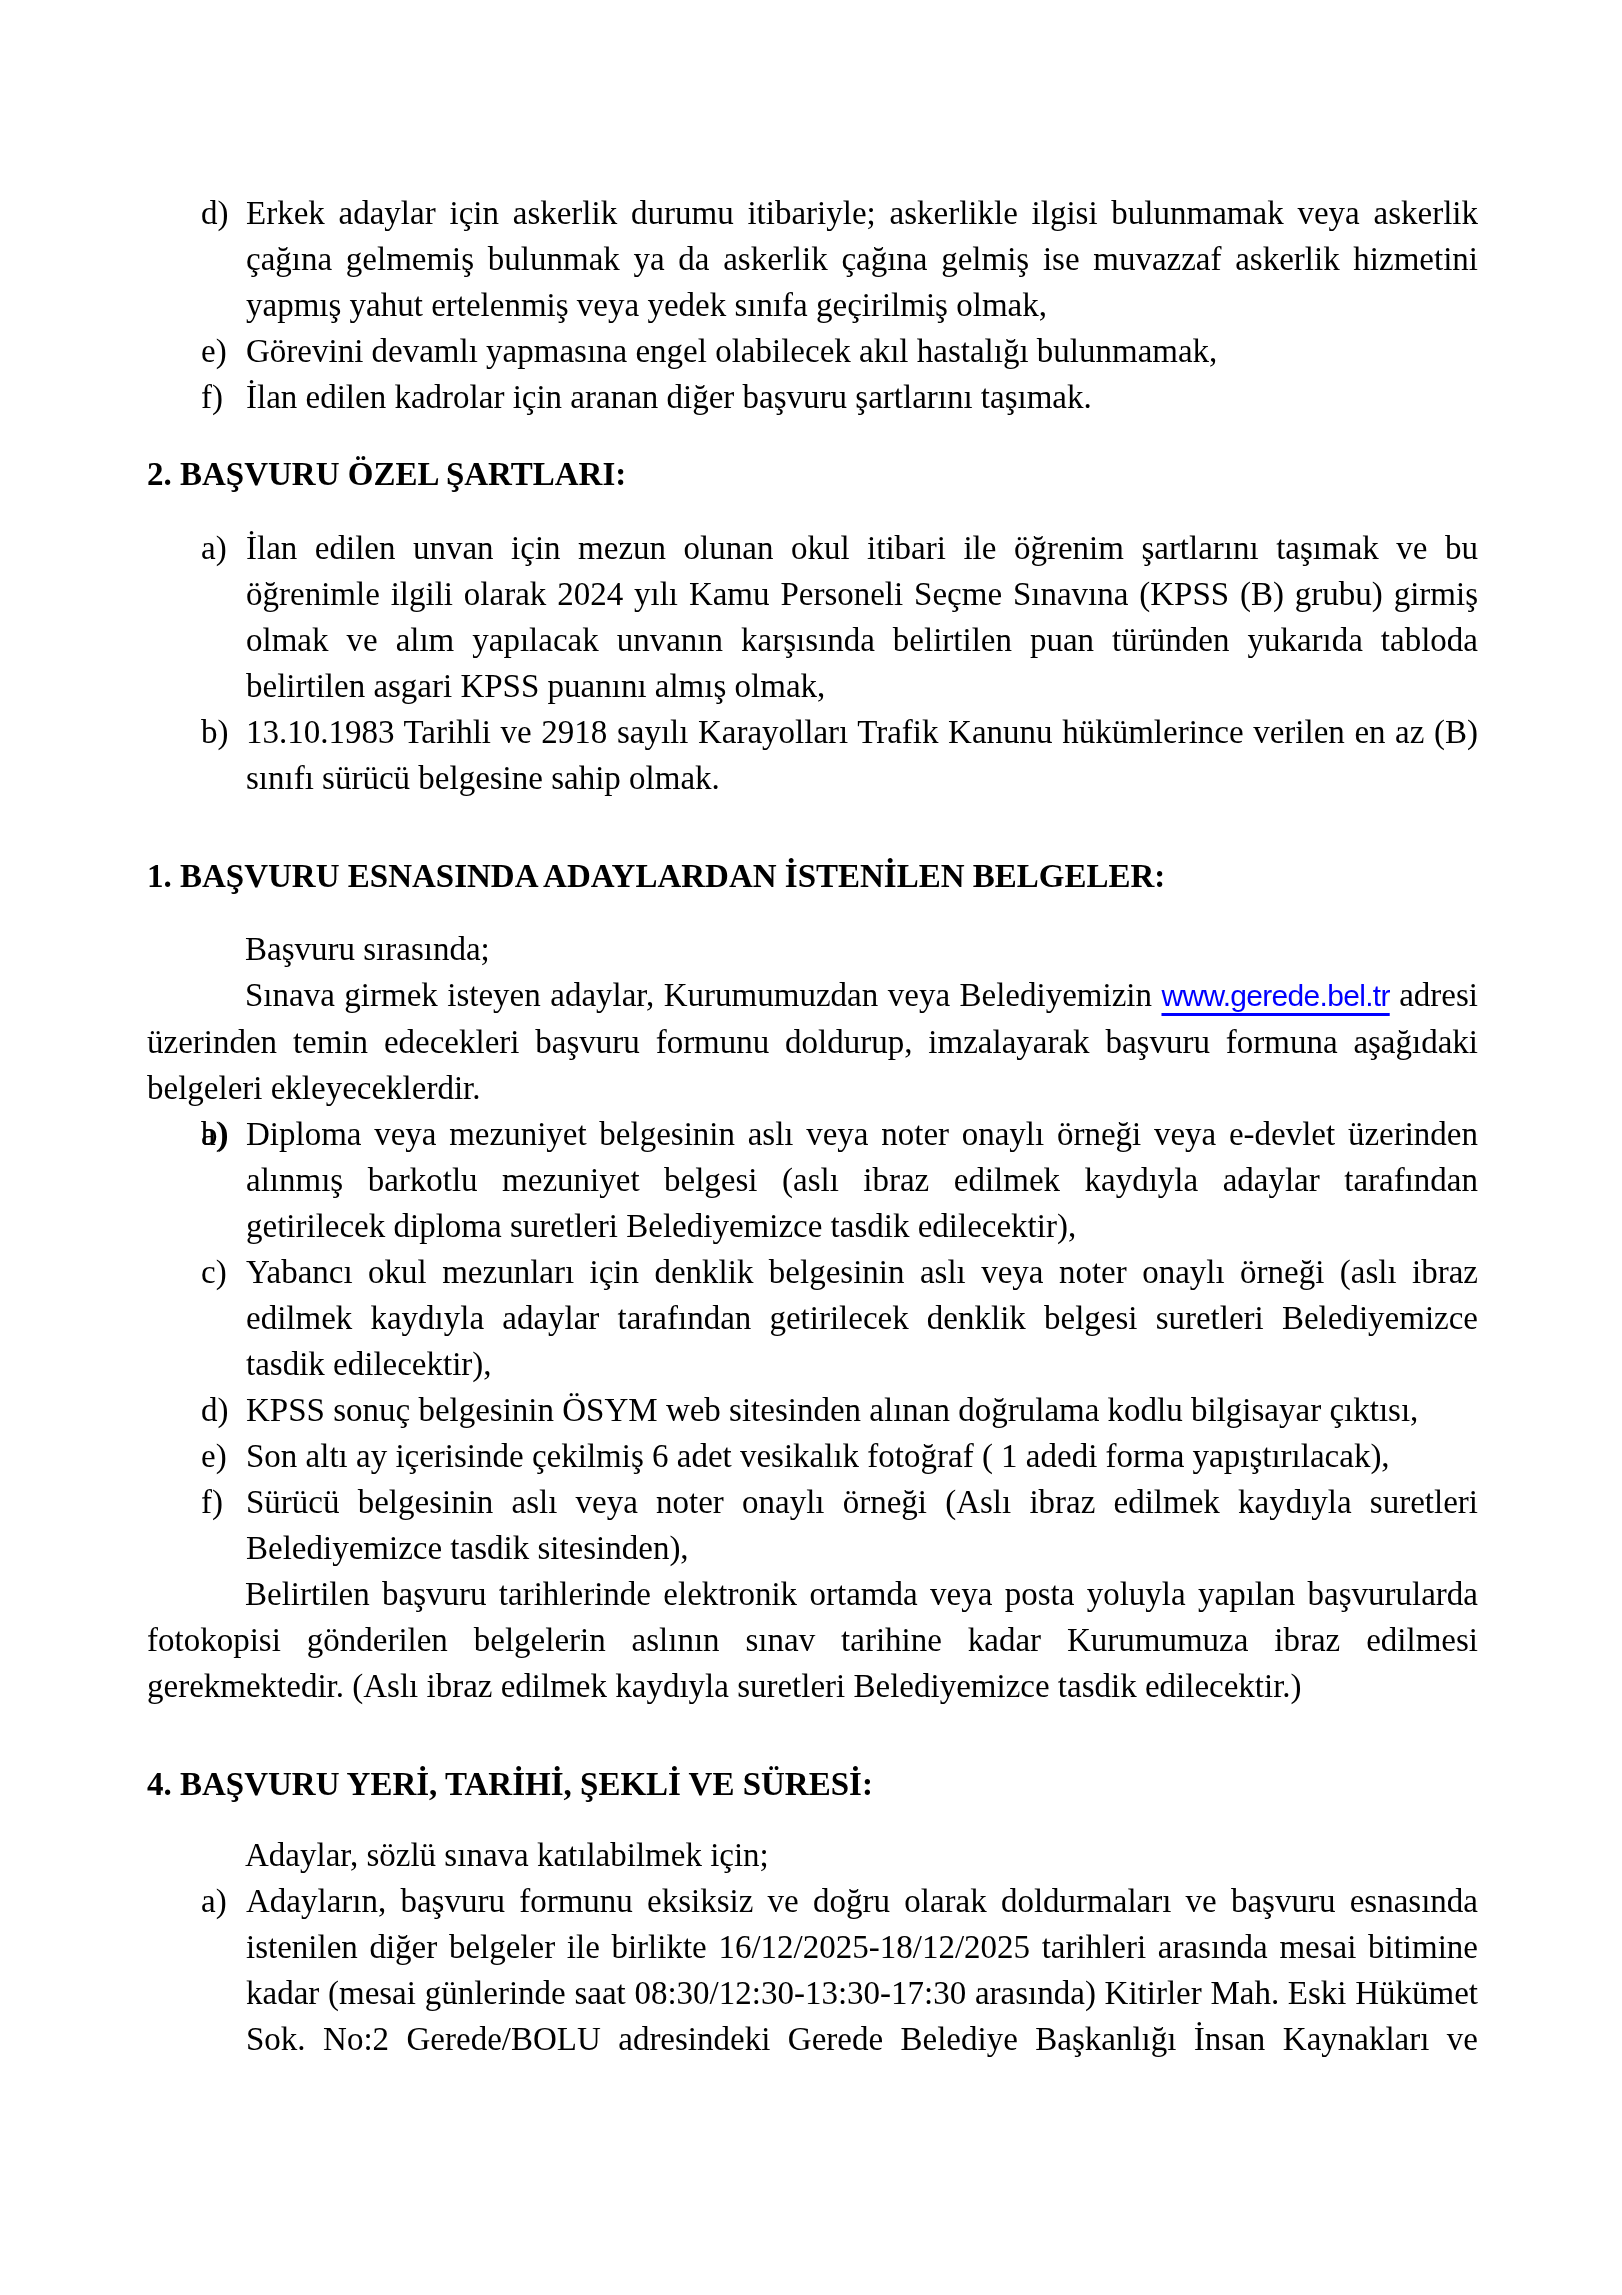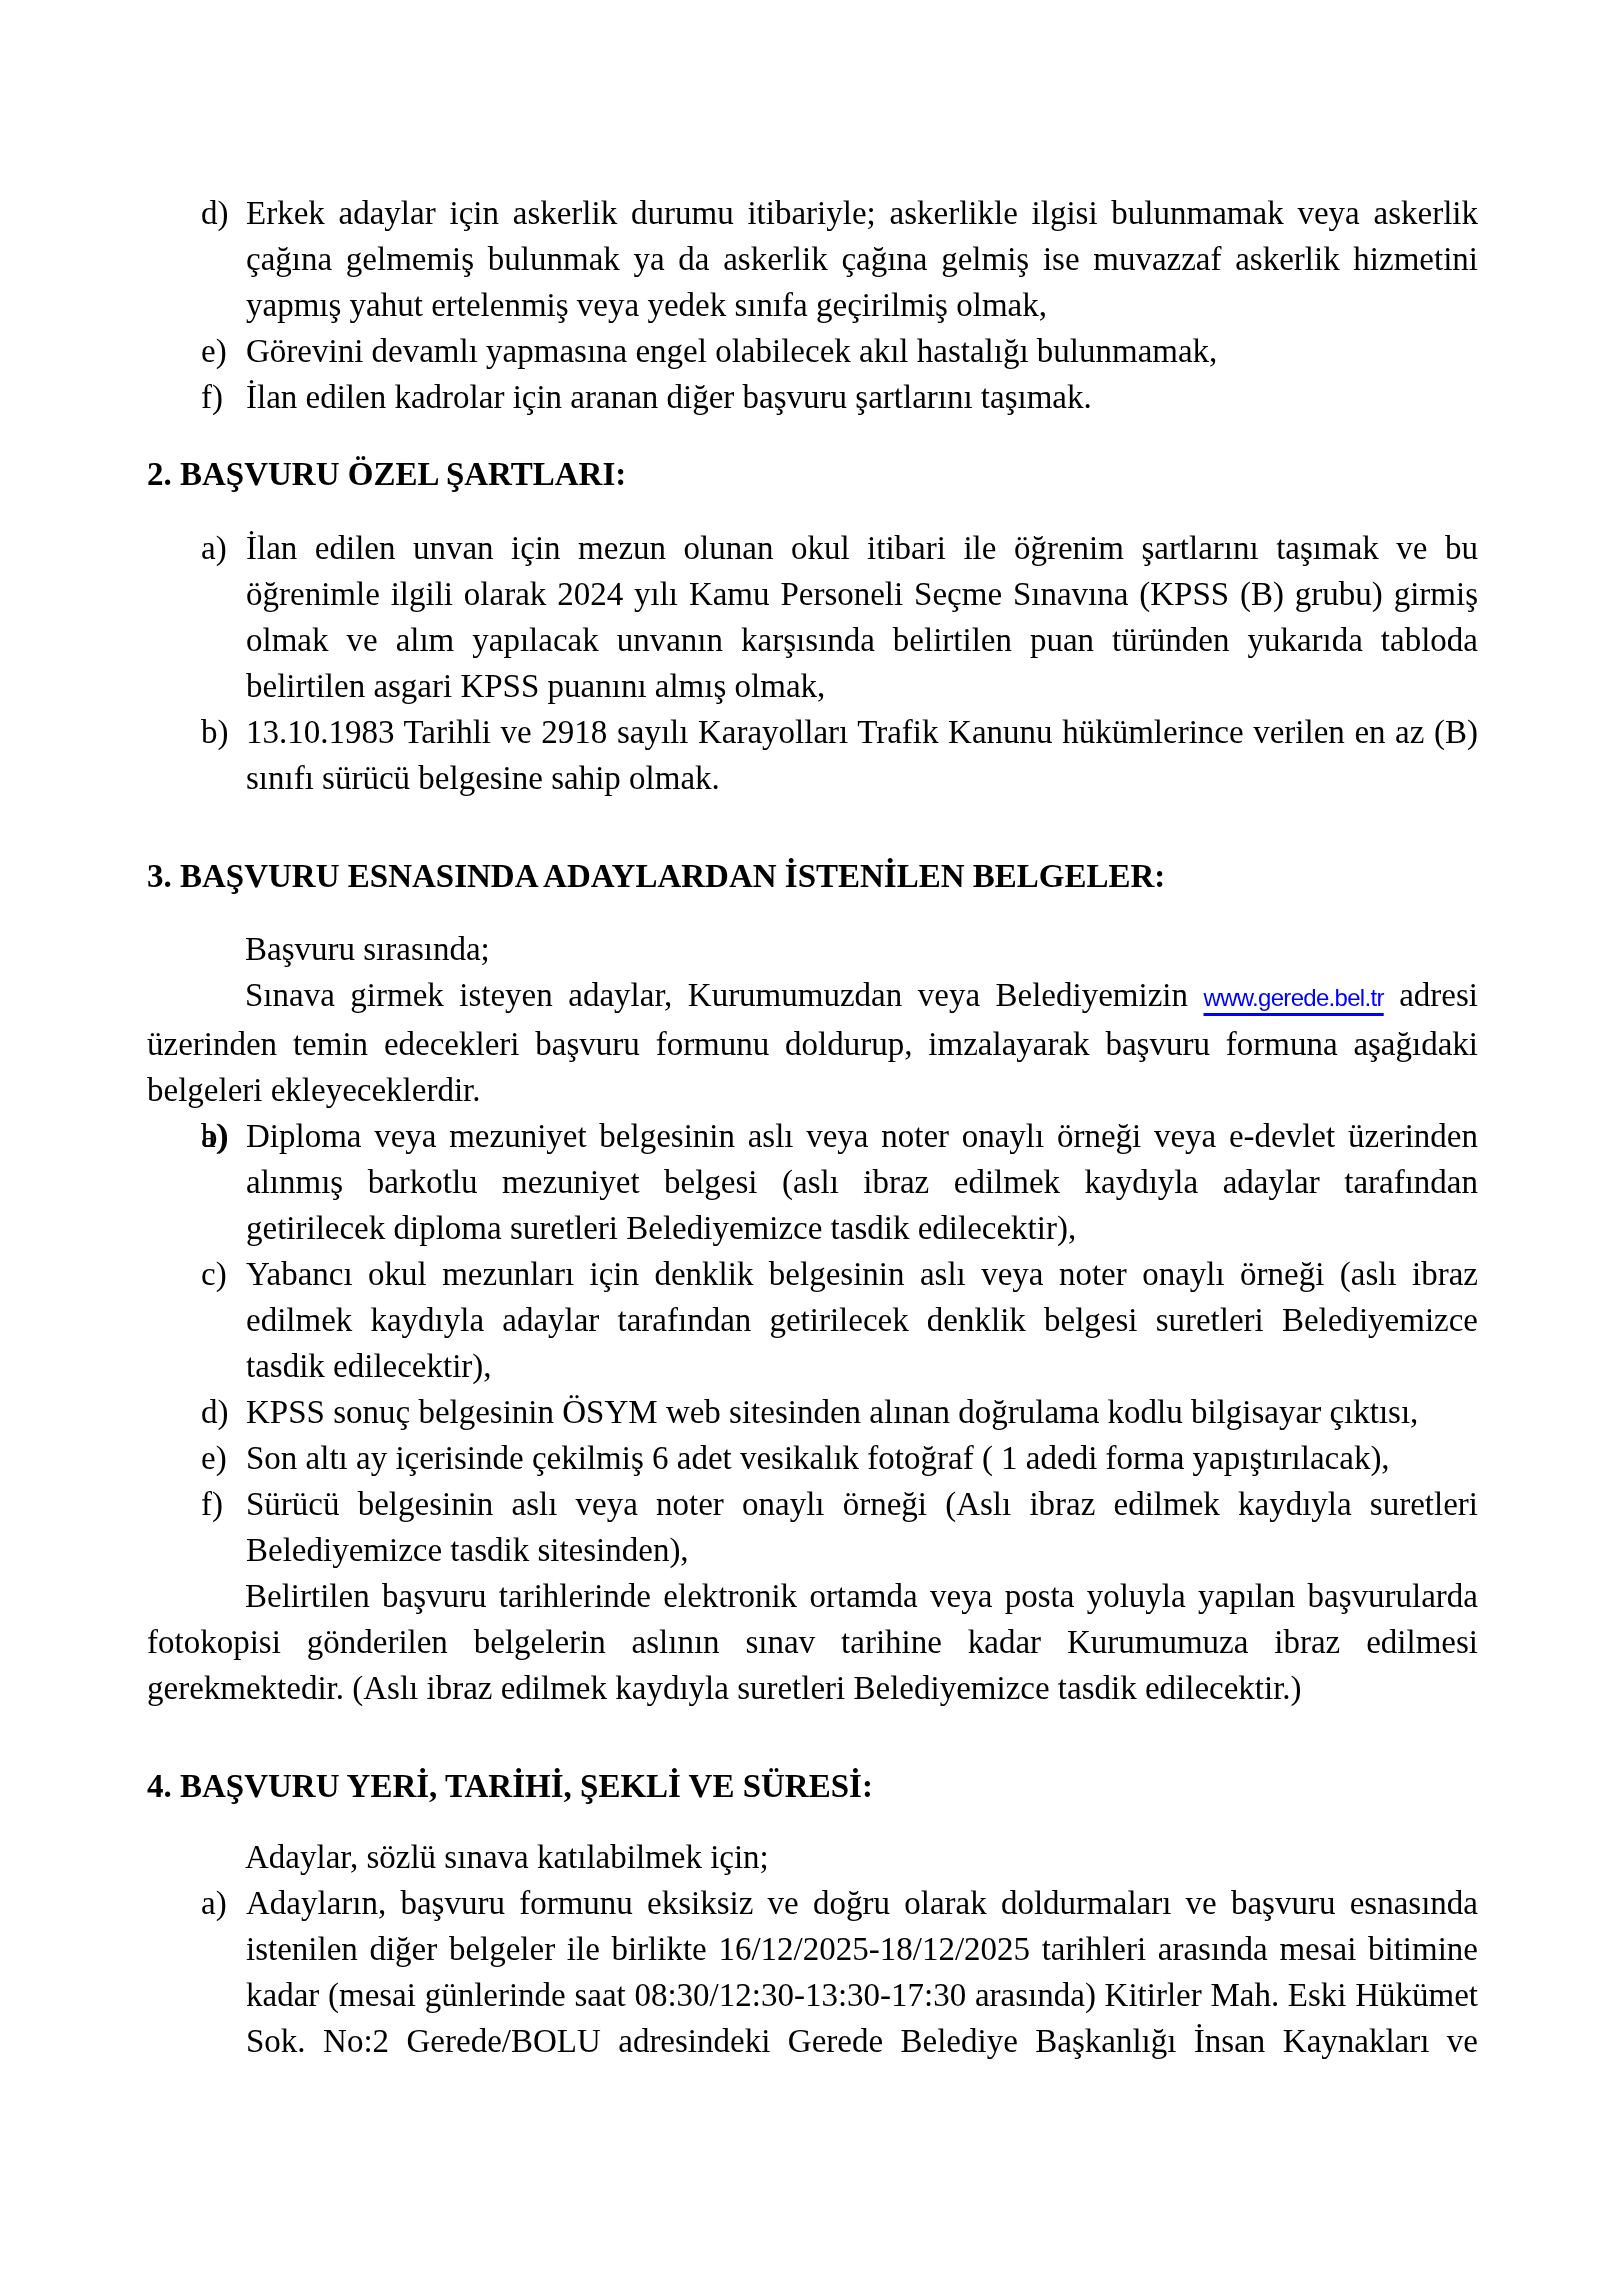--- a/index.html
+++ b/index.html
@@ -48,21 +48,21 @@
   .heading {
     font-weight: bold;
     line-height: 46px;
     text-align: left;
   }
   .h2 { margin-top: 31px; margin-bottom: 27.5px; }
   .h3 { margin-top: 52px; margin-bottom: 27.5px; }
   .h4 { margin-top: 52px; margin-bottom: 25px; }
   .doc-link {
     font-family: "Liberation Sans", sans-serif;
-    font-size: 24px;
+    font-size: 30px;
     letter-spacing: -0.7px;
     color: #0000ff; 
     text-decoration: underline;
     text-decoration-thickness: 2.6px;
     text-underline-offset: 6.5px;
     cursor: pointer;
   }
 </style>
 </head>
 <body>
@@ -89,21 +89,21 @@
     <div class="list-item">
       <span class="marker">a)</span>
       <span>İlan edilen unvan için mezun olunan okul itibari ile öğrenim şartlarını taşımak ve bu öğrenimle ilgili olarak 2024 yılı Kamu Personeli Seçme Sınavına (KPSS (B) grubu) girmiş olmak ve alım yapılacak unvanın karşısında belirtilen puan türünden yukarıda tabloda belirtilen asgari KPSS puanını almış olmak,</span>
     </div>
     <div class="list-item">
       <span class="marker">b)</span>
       <span>13.10.1983 Tarihli ve 2918 sayılı Karayolları Trafik Kanunu hükümlerince verilen en az (B) sınıfı sürücü belgesine sahip olmak.</span>
     </div>
   </div>
 
-  <div class="heading h3">3. BAŞVURU ESNASINDA ADAYLARDAN İSTENİLEN BELGELER:</div>
+  <div class="heading h3">1. BAŞVURU ESNASINDA ADAYLARDAN İSTENİLEN BELGELER:</div>
   <p class="para">Başvuru sırasında;</p>
   <p class="para"><span>Sınava girmek isteyen adaylar, Kurumumuzdan veya Belediyemizin </span><a class="doc-link" href="#">www.gerede.bel.tr</a><span> adresi üzerinden temin edecekleri başvuru formunu doldurup, imzalayarak başvuru formuna aşağıdaki belgeleri ekleyeceklerdir.</span></p>
 
   <div>
     <div class="list-item">
       <span class="marker">a)</span>
     </div>
     <div class="list-item">
       <span class="marker">b)</span>
       <span>Diploma veya mezuniyet belgesinin aslı veya noter onaylı örneği veya e-devlet üzerinden alınmış barkotlu mezuniyet belgesi (aslı ibraz edilmek kaydıyla adaylar tarafından getirilecek diploma suretleri Belediyemizce tasdik edilecektir),</span>

